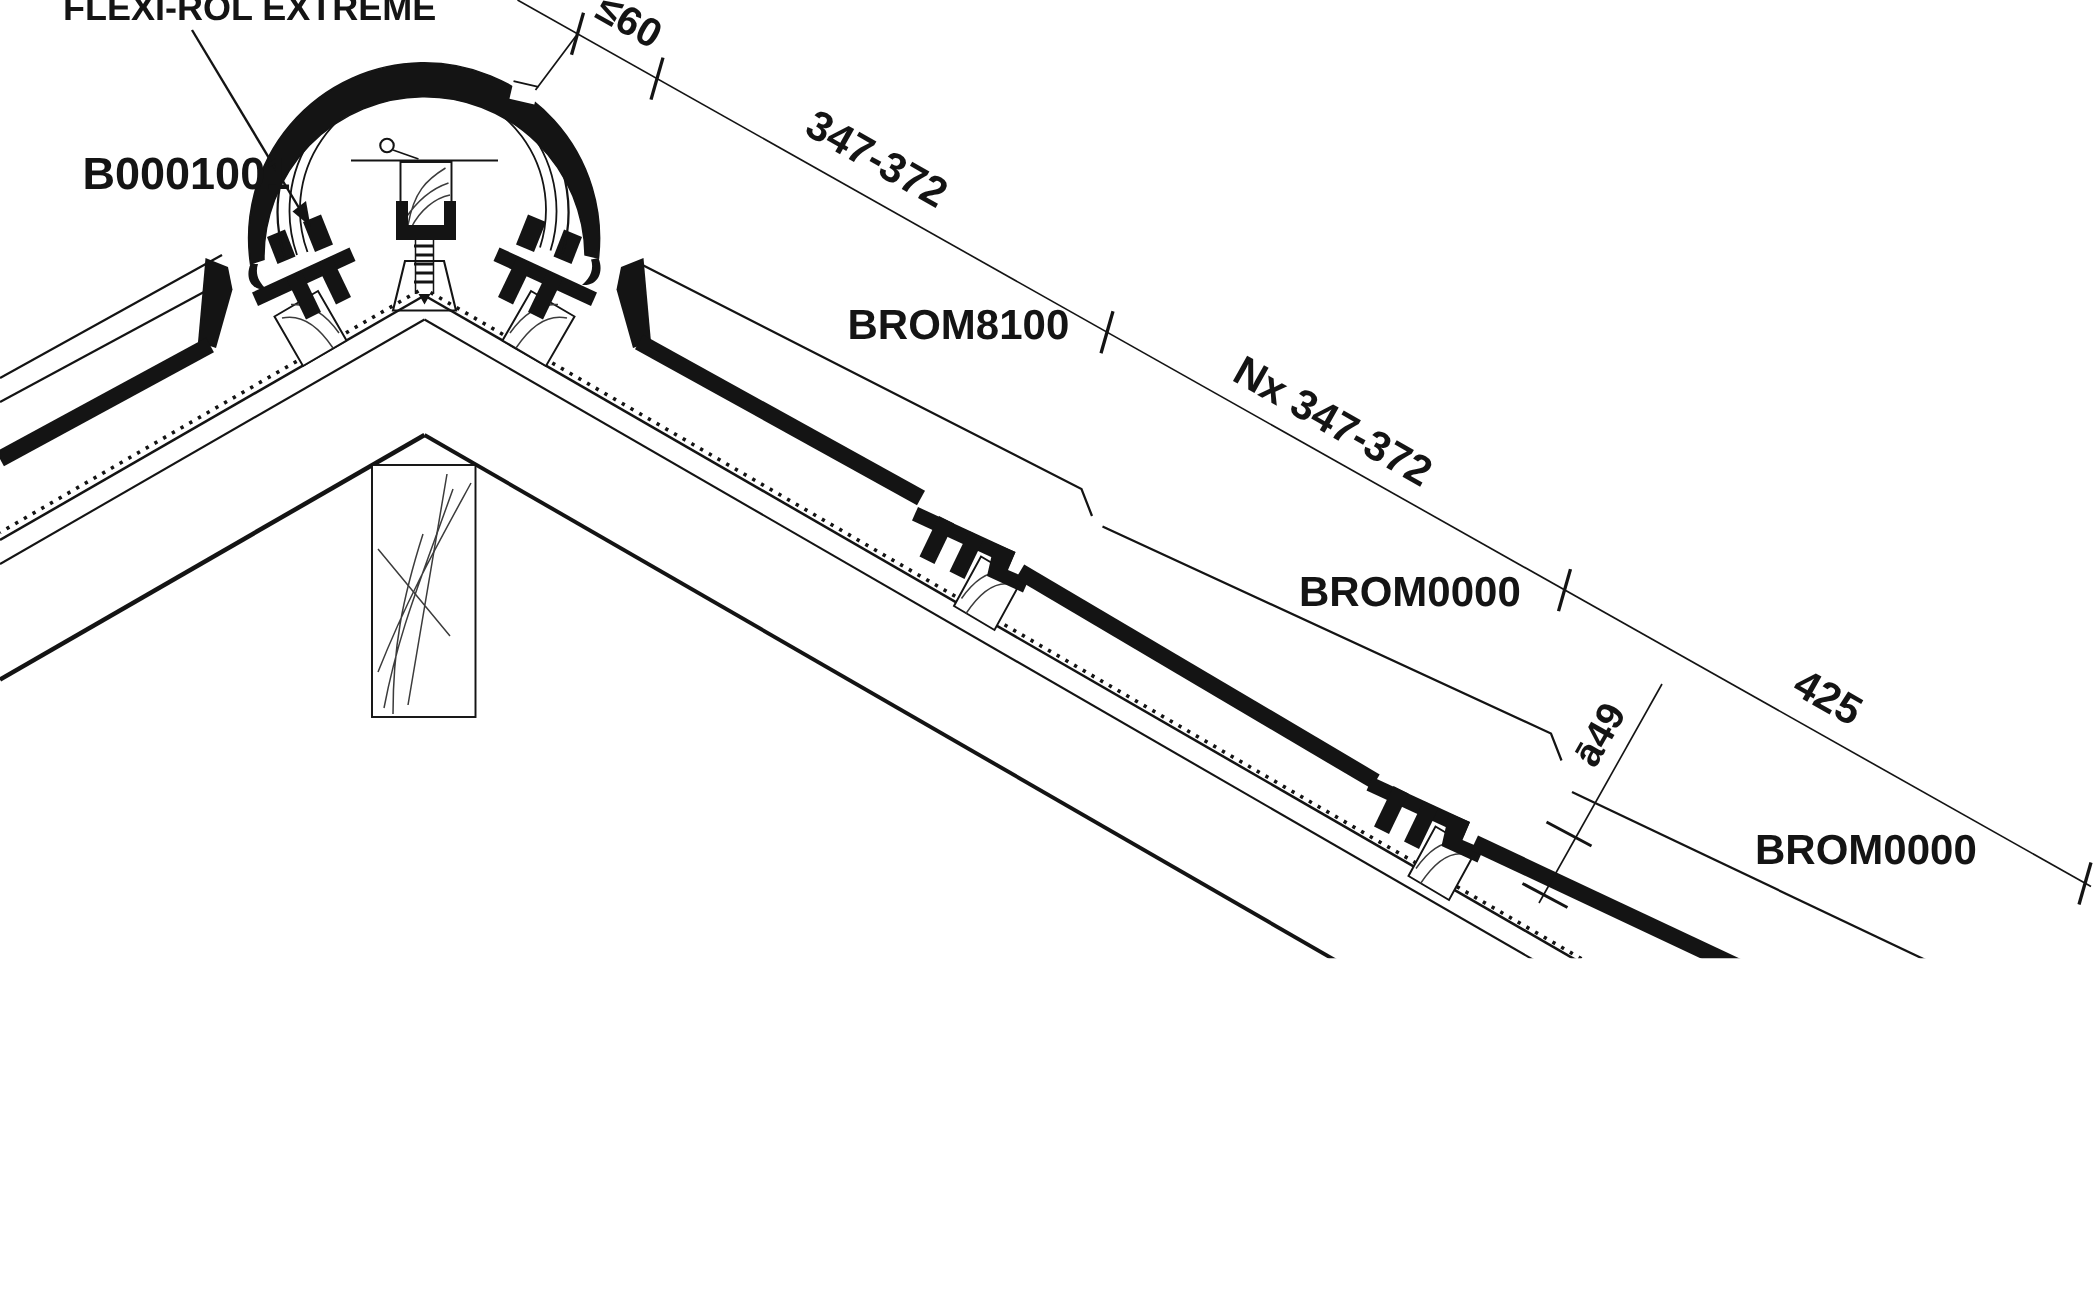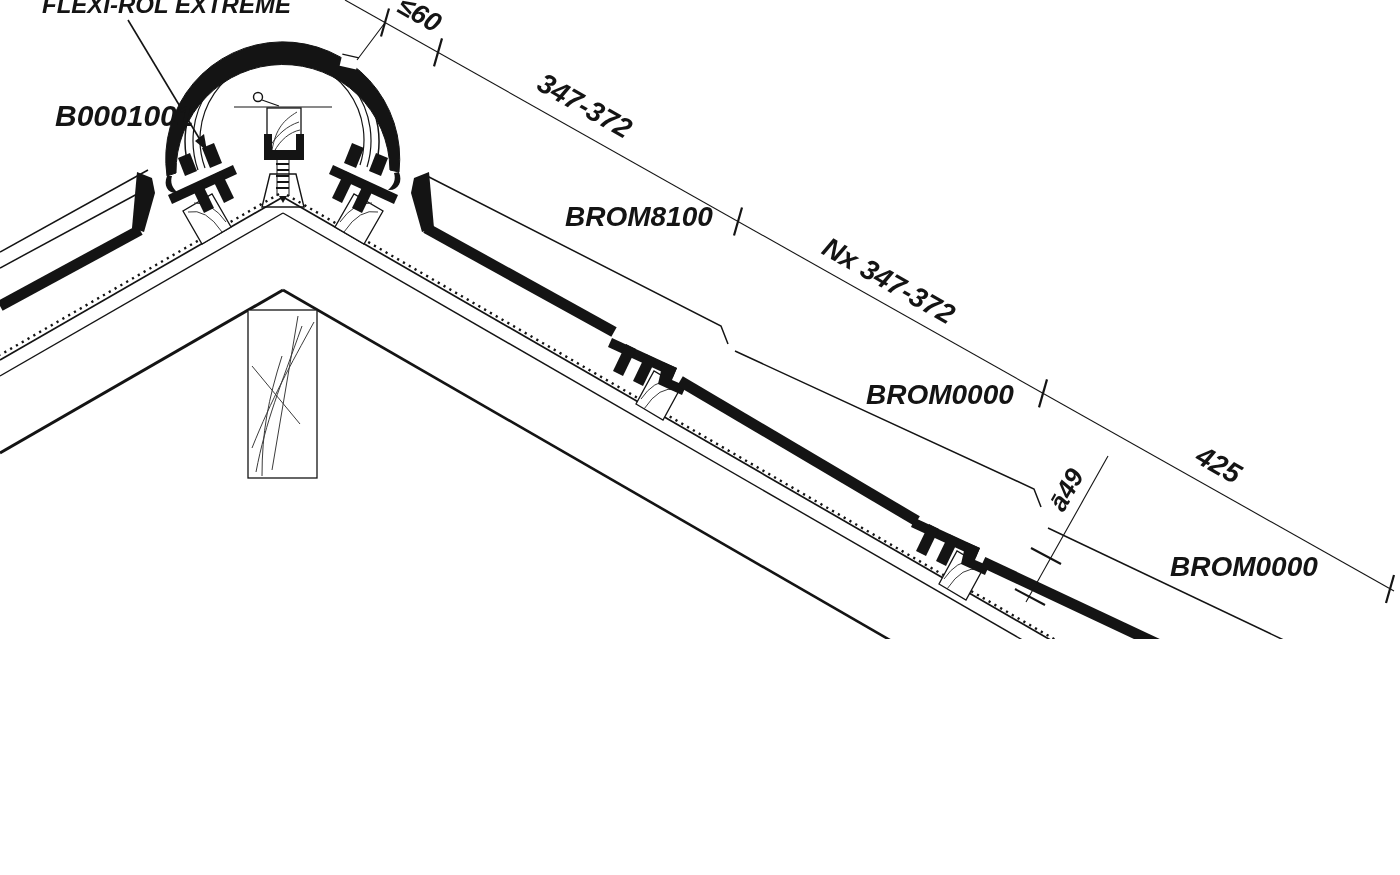--- a/index.html
+++ b/index.html
@@ -1,16 +1,16 @@
 <!DOCTYPE html>
 <html><head>
 <meta charset="utf-8">
 <style>
   html,body{margin:0;padding:0;background:#ffffff;}
-  .stage{position:relative;width:1400px;height:639px;background:#ffffff;overflow:hidden;font-style:italic;}
+  .stage{position:relative;width:1400px;height:639px;background:#ffffff;overflow:hidden;}
   svg{display:block;}
   text{font-family:"Liberation Sans", sans-serif;font-weight:bold;fill:#141414;}
   .ink{stroke:#141414;fill:none;}
   .fillink{fill:#141414;stroke:none;}
   .grain{stroke:#3c3c3c;fill:none;}
 </style>
 </head>
 <body>
 
 <div class="stage">

